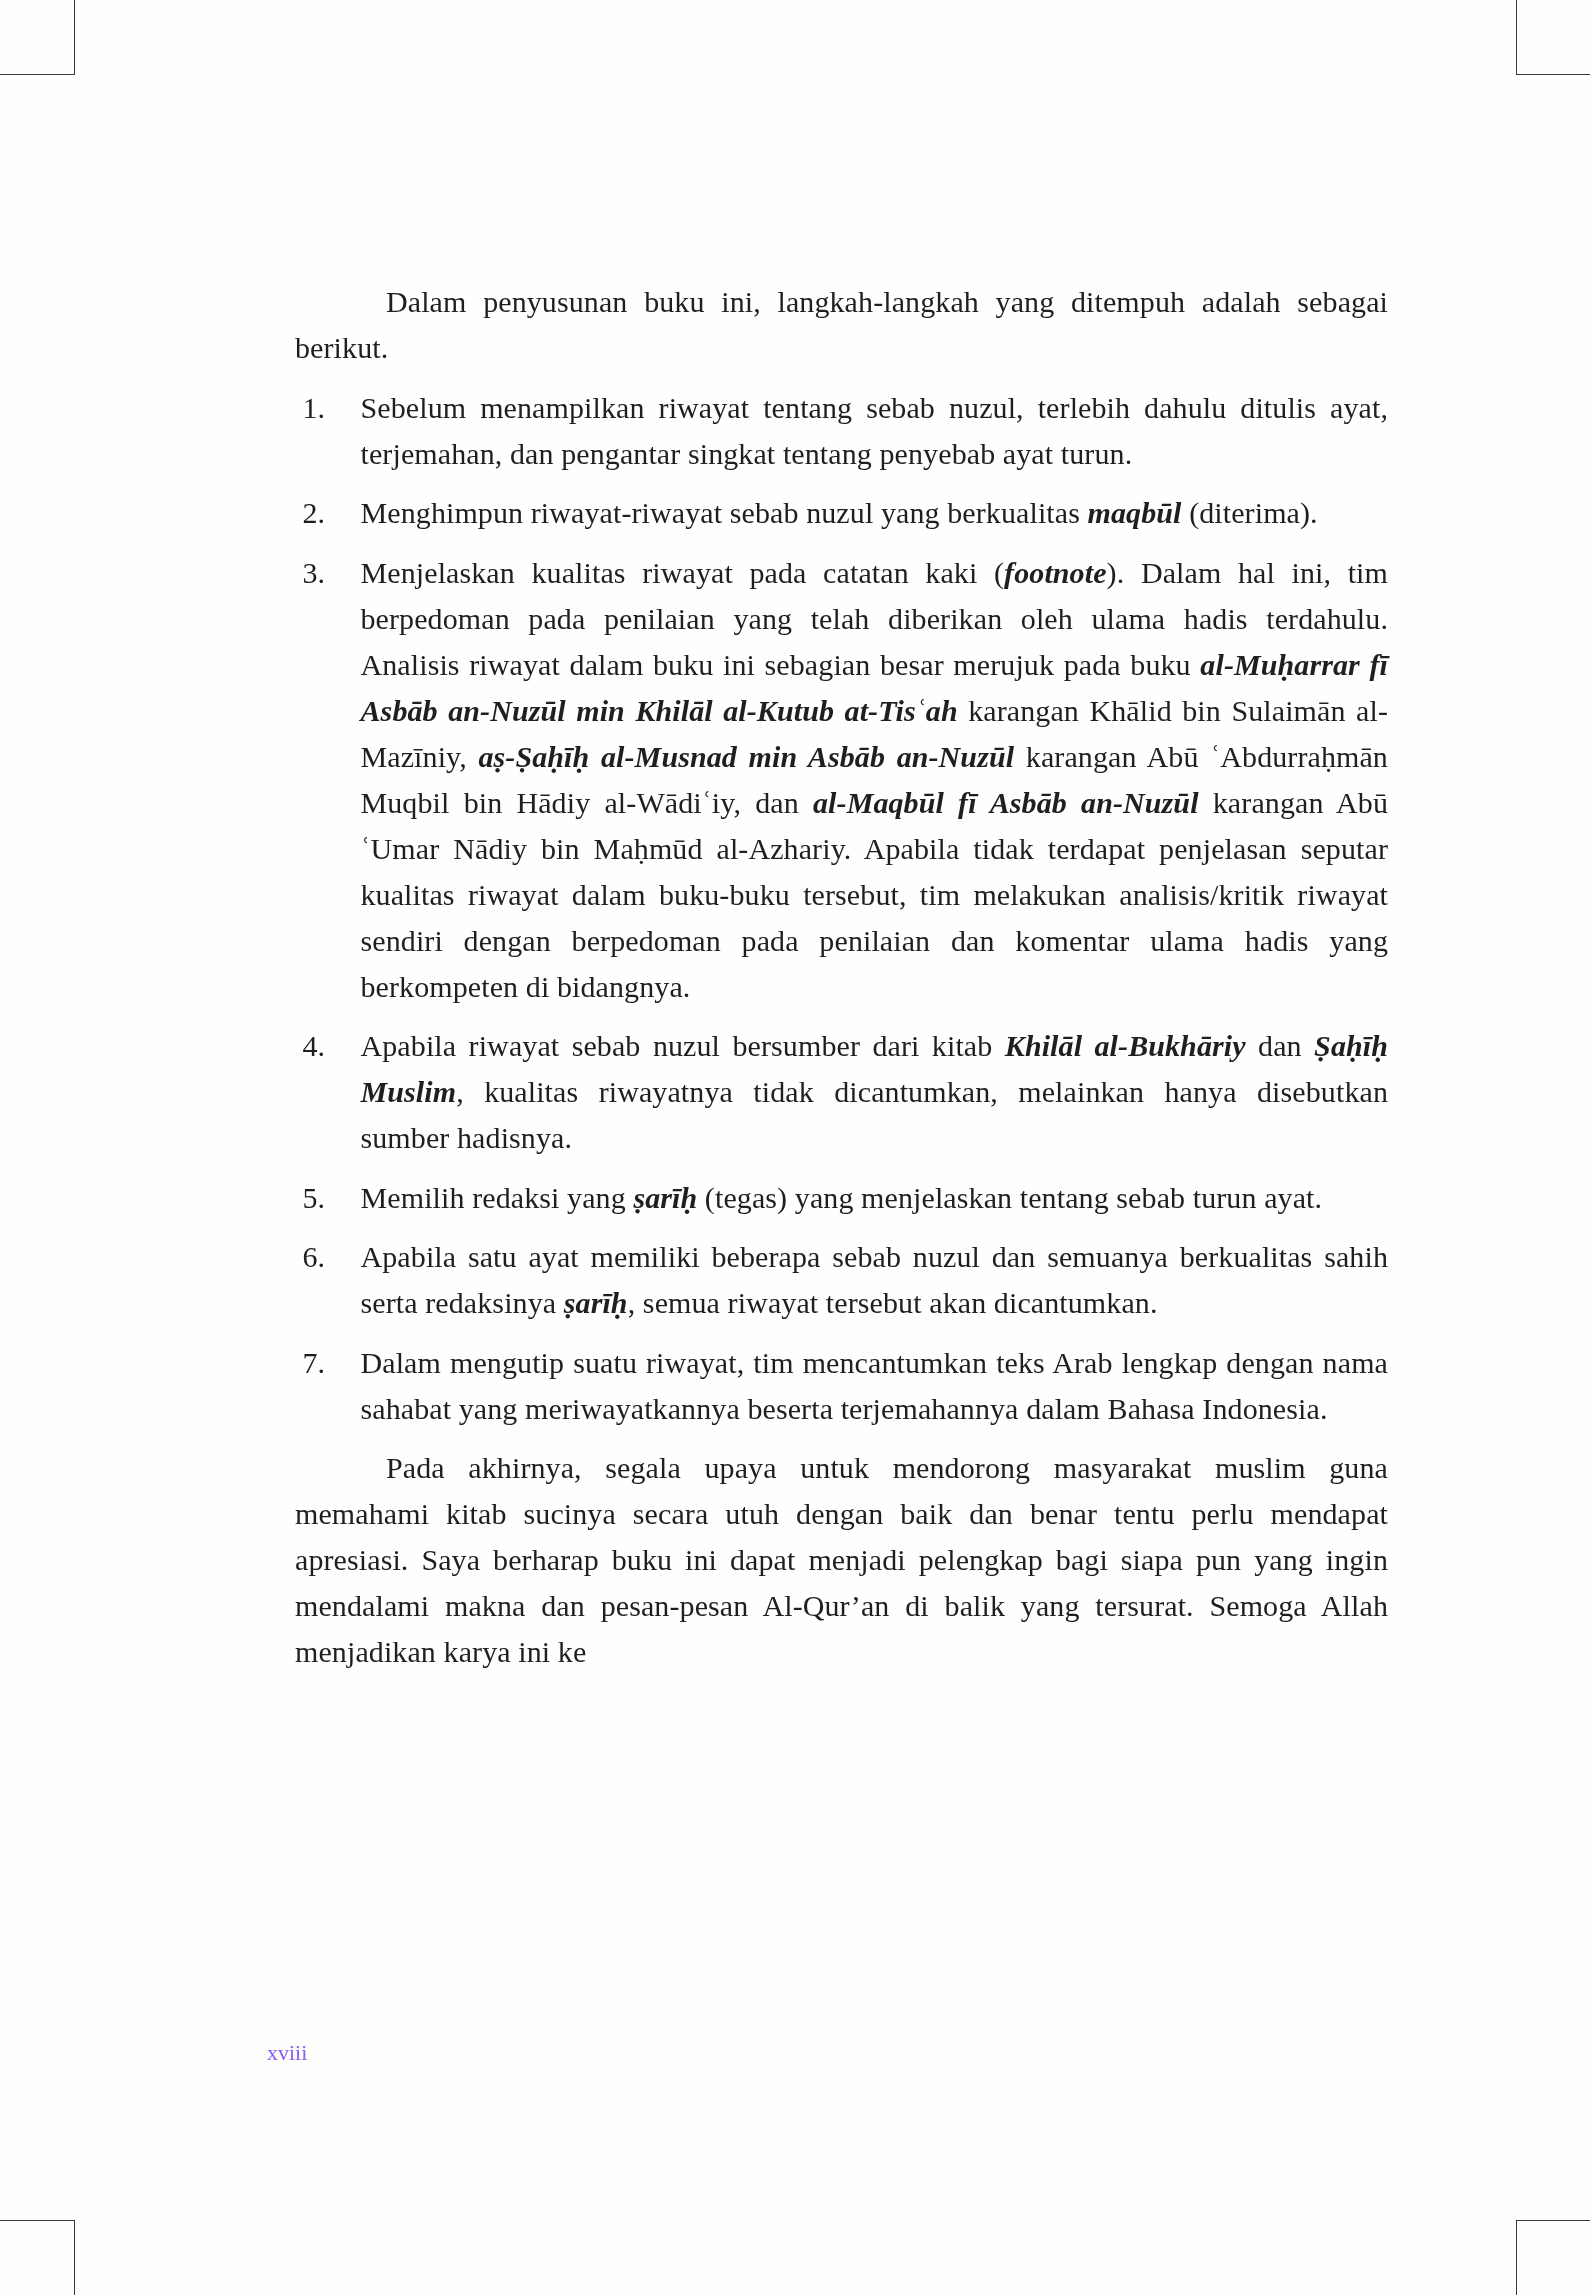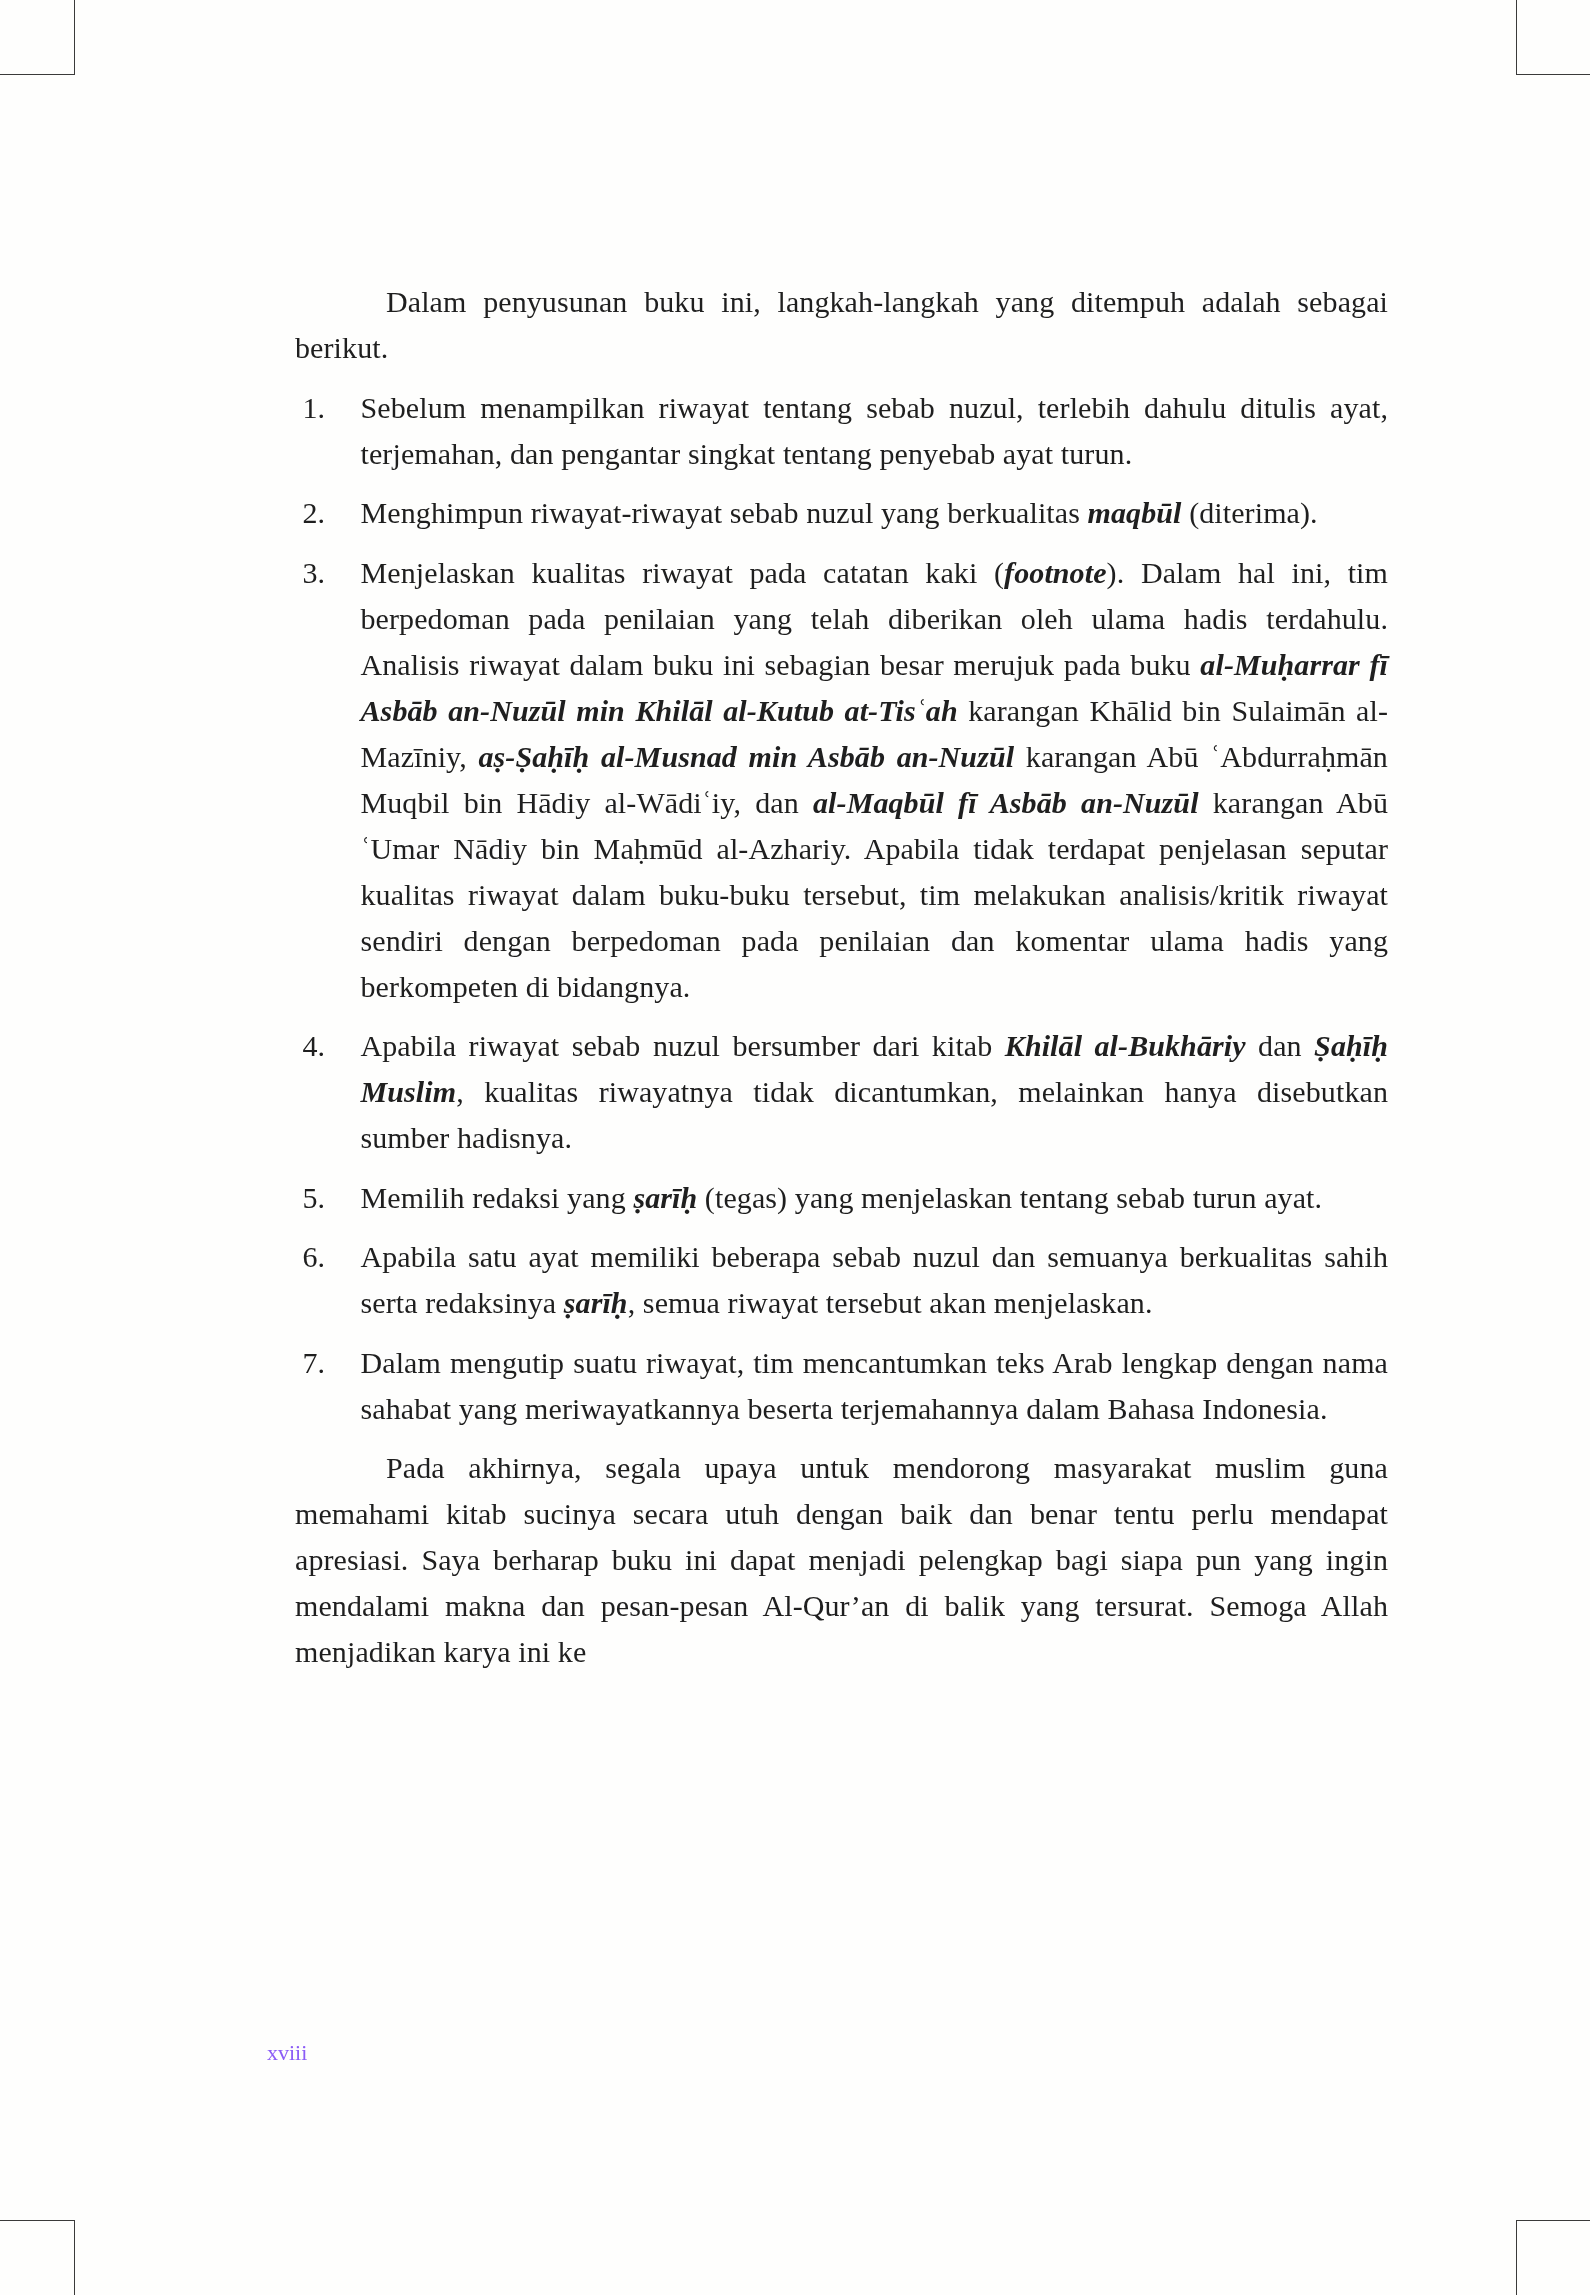--- a/index.html
+++ b/index.html
@@ -99,21 +99,21 @@
       <div class="li">
         <span class="num">4.</span>
         <div class="li-body"><span>Apabila riwayat sebab nuzul bersumber dari kitab </span><em>Khilāl al-Bukhāriy</em><span> dan </span><em>Ṣaḥīḥ Muslim</em><span>, kualitas riwayatnya tidak dicantumkan, melainkan hanya disebutkan sumber hadisnya.</span></div>
       </div>
       <div class="li">
         <span class="num">5.</span>
         <div class="li-body"><span>Memilih redaksi yang </span><em>ṣarīḥ</em><span> (tegas) yang menjelaskan tentang sebab turun ayat.</span></div>
       </div>
       <div class="li">
         <span class="num">6.</span>
-        <div class="li-body"><span>Apabila satu ayat memiliki beberapa sebab nuzul dan semuanya berkualitas sahih serta redaksinya </span><em>ṣarīḥ</em><span>, semua riwayat tersebut akan menjelaskan.</span></div>
+        <div class="li-body"><span>Apabila satu ayat memiliki beberapa sebab nuzul dan semuanya berkualitas sahih serta redaksinya </span><em>ṣarīḥ</em><span>, semua riwayat tersebut akan dicantumkan.</span></div>
       </div>
       <div class="li">
         <span class="num">7.</span>
         <div class="li-body"><span>Dalam mengutip suatu riwayat, tim mencantumkan teks Arab lengkap dengan nama sahabat yang meriwayatkannya beserta terjemahannya dalam Bahasa Indonesia.</span></div>
       </div>
       <p class="para indent"><span>Pada akhirnya, segala upaya untuk mendorong masyarakat muslim guna memahami kitab sucinya secara utuh dengan baik dan benar tentu perlu mendapat apresiasi. Saya berharap buku ini dapat menjadi pelengkap bagi siapa pun yang ingin mendalami makna dan pesan-pesan Al-Qur’an di balik yang tersurat. Semoga Allah menjadikan karya ini ke</span></p>
     </main>
 
   <div class="folio">xviii</div>
 </div>

